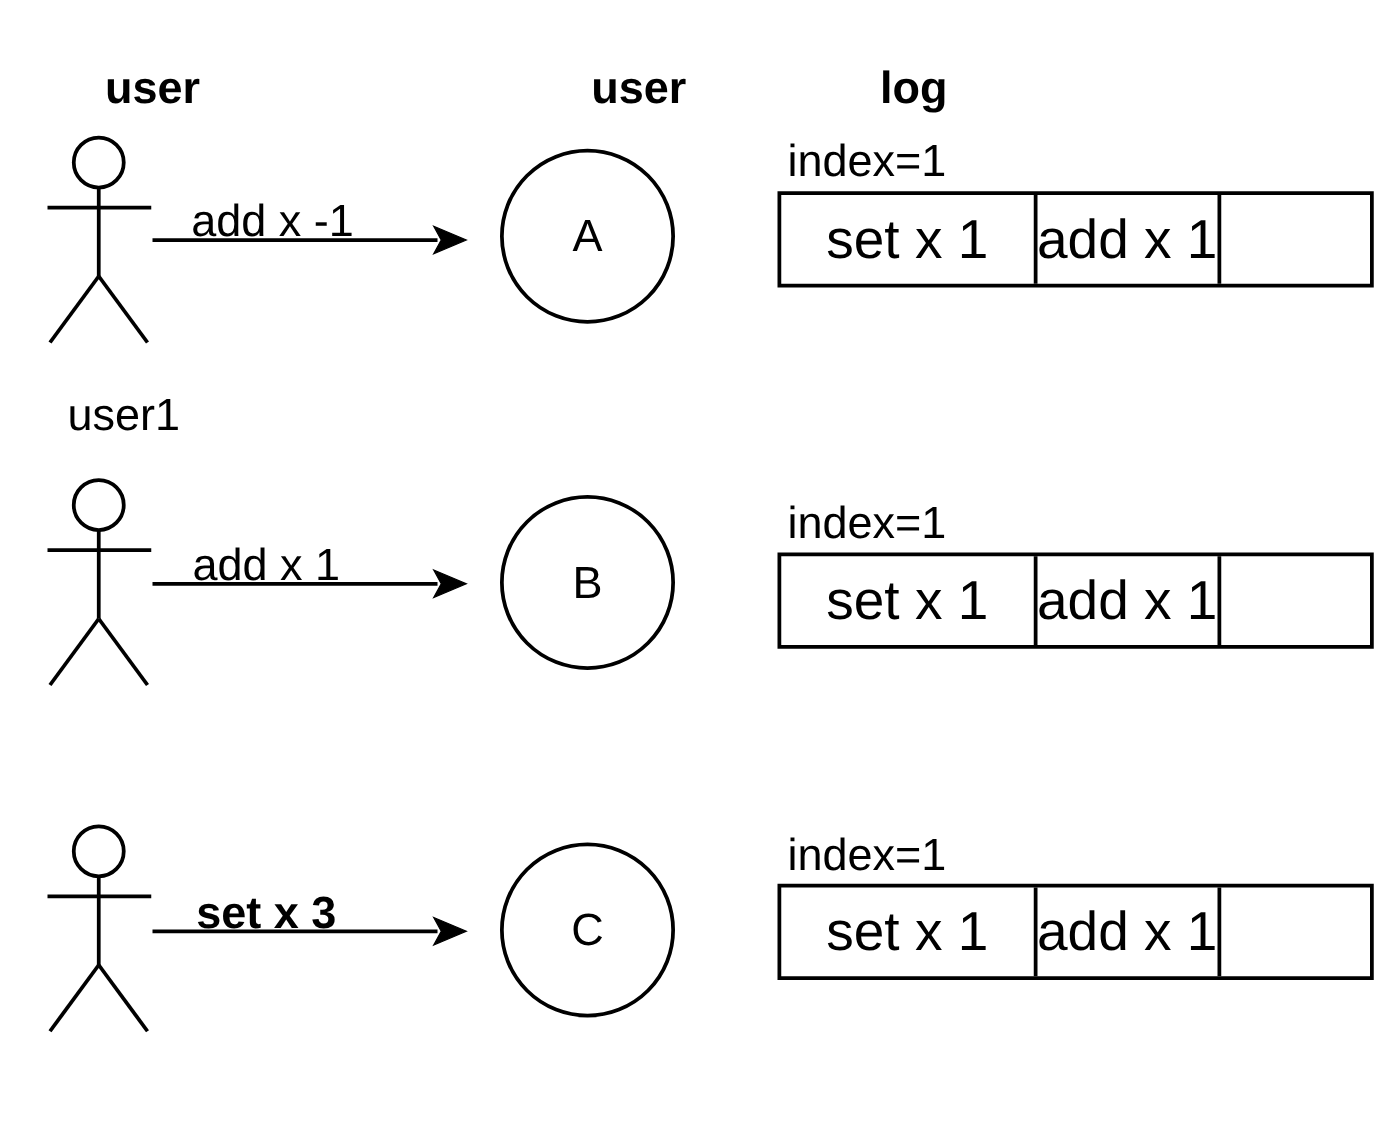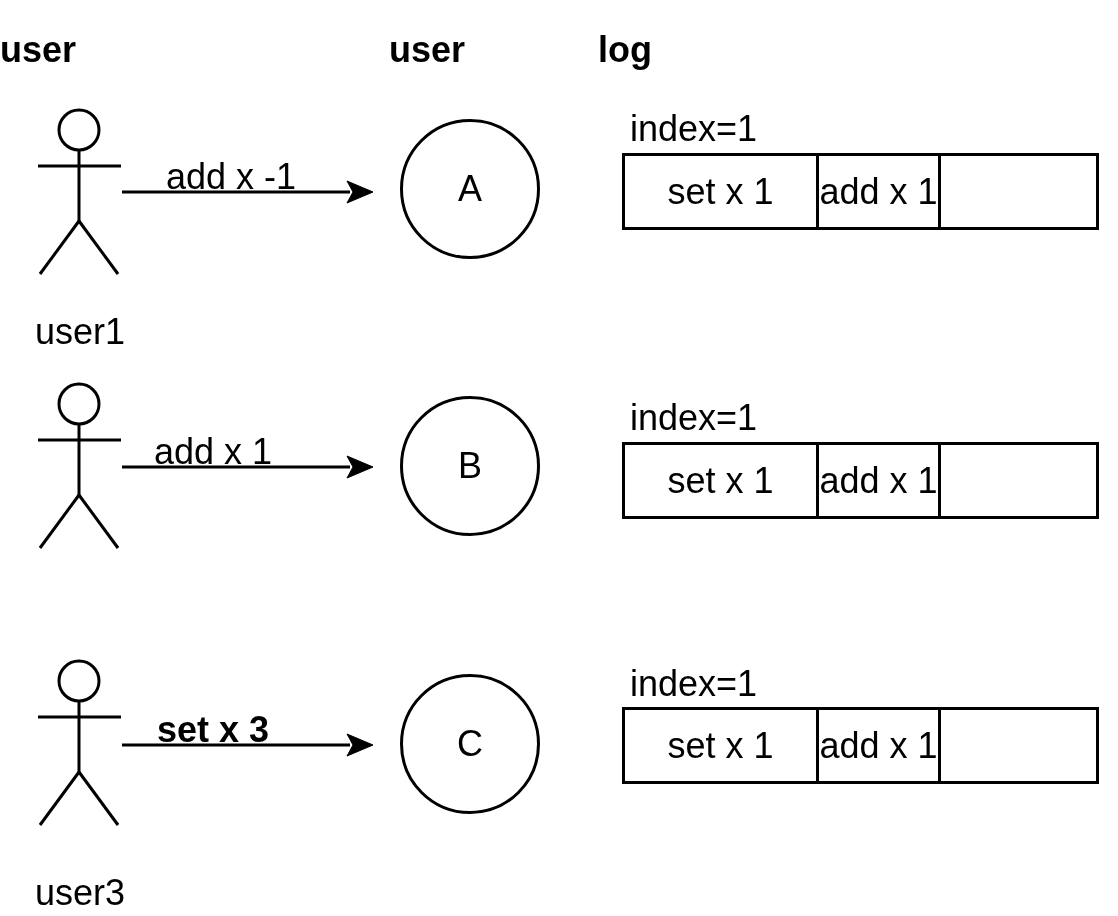--- a/index.html
+++ b/index.html
@@ -7,41 +7,41 @@
     position:relative;
     width:1118px;height:916px;
     background:#ffffff;
     font-family:"Liberation Sans", sans-serif;
     color:#000000;
     overflow:hidden;
   }
   .abs{position:absolute;}
   .hdr{
     font-size:36px;font-weight:bold;line-height:42px;
-    width:160px;text-align:left;white-space:nowrap;
+    width:160px;text-align:right;white-space:nowrap;margin-top:20px;
   }
   .txt{
     font-size:36px;line-height:42px;white-space:nowrap;margin-top:24px;
   }
-  .center160{width:160px;text-align:center;}
+  .center160{width:160px;text-align:center;padding-left:19px;}
   .arrow-label{width:240px;text-align:center;}
   .node-circle{
     width:140px;height:140px;border:3px solid #000;border-radius:50%;
     box-sizing:border-box;background:#ffffff;
     display:flex;align-items:center;justify-content:center;
   }
   .node-letter{font-size:36px;line-height:36px;}
   .log-table{
     width:477px;height:77px;box-sizing:border-box;
     border:3px solid #000;background:#ffffff;
     display:flex;flex-direction:row;
   }
   .log-cell{
     flex:1 1 0;display:flex;align-items:center;justify-content:center;
-    font-size:36px;white-space:nowrap;margin-left:36px;
+    font-size:44px;white-space:nowrap;margin-left:36px;
   }
   .log-cell.mid{border-left:3px solid #000;border-right:3px solid #000;}
   svg line, svg circle{stroke:#000;stroke-width:3;fill:none;}
   svg polygon{fill:#000;stroke:#000;stroke-width:1;}
 </style>
 </head>
 <body>
 
 <div id="canvas">
 
@@ -53,21 +53,21 @@
     <svg width="110" height="170" viewBox="0 0 110 170" aria-hidden="true">
       <circle cx="59" cy="23" r="20"></circle>
       <line x1="59" y1="43" x2="59" y2="114"></line>
       <line x1="18" y1="59" x2="101" y2="59"></line>
       <line x1="59" y1="114" x2="20" y2="167"></line>
       <line x1="59" y1="114" x2="98" y2="167"></line>
     </svg>
   </div>
   <div class="abs txt center160" style="left:0px;top:287px;">user1</div>
 
-  <div class="abs txt arrow-label" style="left:111px;top:132px;">add x -1</div>
+  <div class="abs txt arrow-label" style="left:98px;top:132px;">add x -1</div>
   <div class="abs" style="left:120px;top:177px;">
     <svg width="256" height="30" viewBox="0 0 256 30" aria-hidden="true">
       <line x1="2" y1="15" x2="230" y2="15"></line>
       <polygon points="227,4 253,15 227,26 233,15"></polygon>
     </svg>
   </div>
 
   <div class="abs node-circle" style="left:400px;top:119px;">
     <span class="node-letter">A</span>
   </div>
@@ -110,21 +110,20 @@
 
   <div class="abs" style="left:20px;top:658px;">
     <svg width="110" height="170" viewBox="0 0 110 170" aria-hidden="true">
       <circle cx="59" cy="23" r="20"></circle>
       <line x1="59" y1="43" x2="59" y2="114"></line>
       <line x1="18" y1="59" x2="101" y2="59"></line>
       <line x1="59" y1="114" x2="20" y2="167"></line>
       <line x1="59" y1="114" x2="98" y2="167"></line>
     </svg>
   </div>
-  <div class="abs txt center160" style="left:0px;top:848px;">user3</div>
 
   <div class="abs txt arrow-label" style="left:93px;top:685px;font-weight:bold;">set x 3</div>
   <div class="abs" style="left:120px;top:730px;">
     <svg width="256" height="30" viewBox="0 0 256 30" aria-hidden="true">
       <line x1="2" y1="15" x2="230" y2="15"></line>
       <polygon points="227,4 253,15 227,26 233,15"></polygon>
     </svg>
   </div>
 
   <div class="abs node-circle" style="left:400px;top:674px;">

